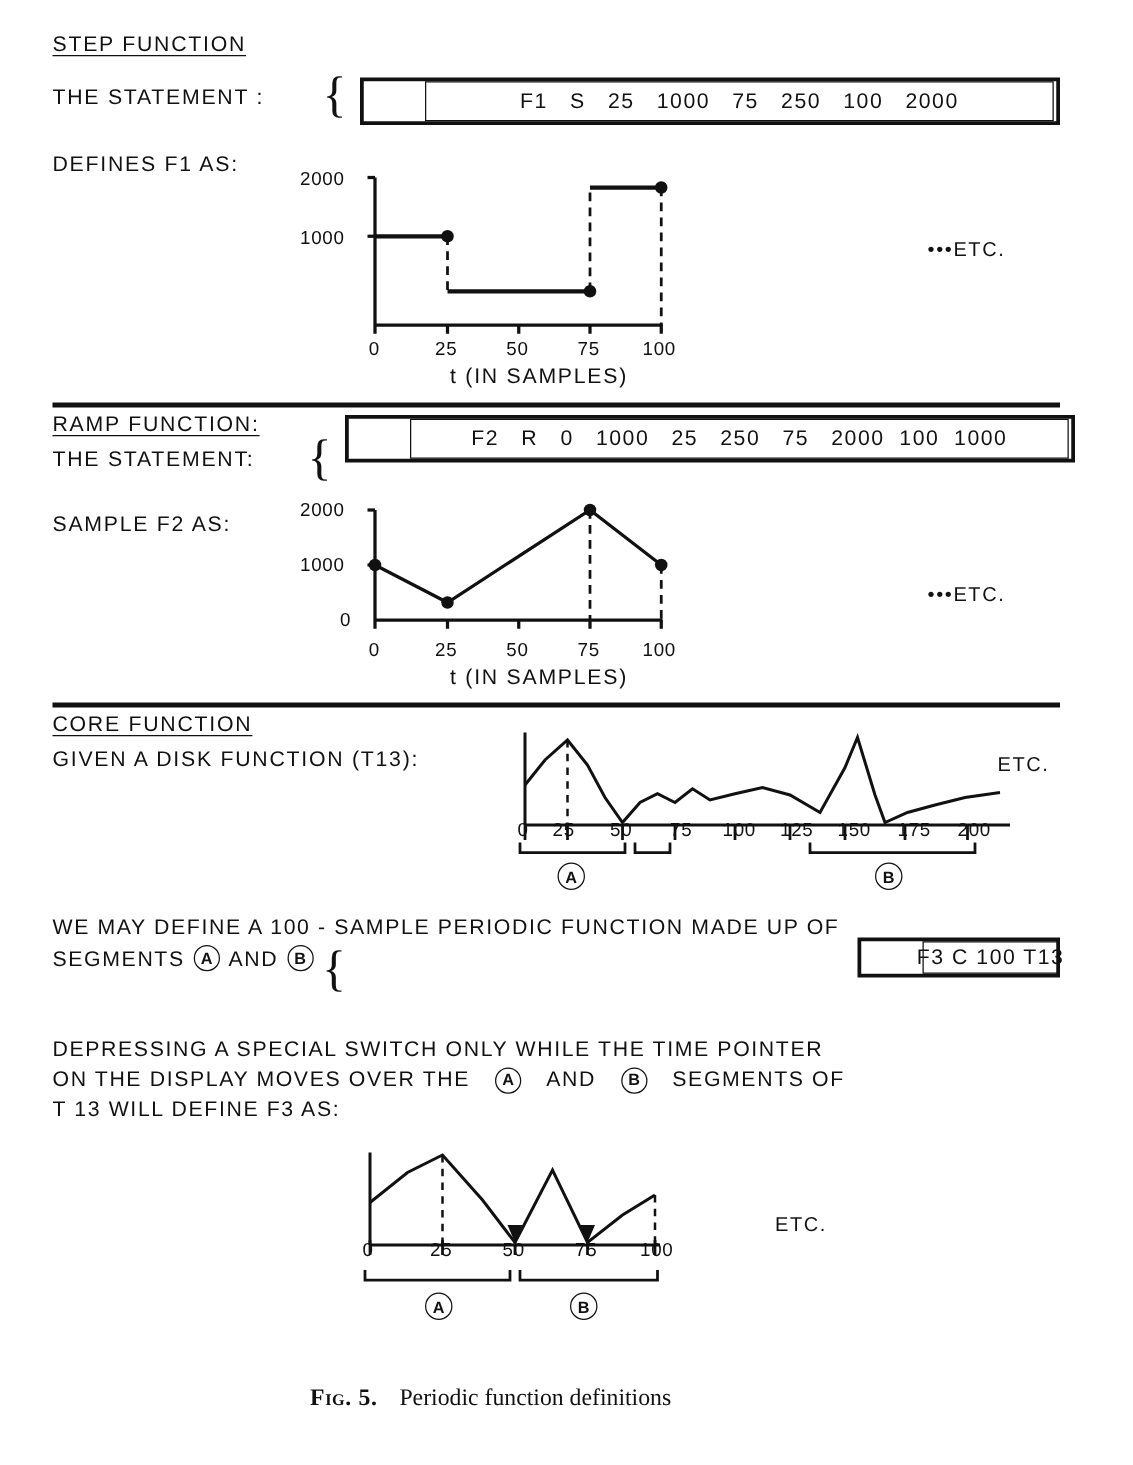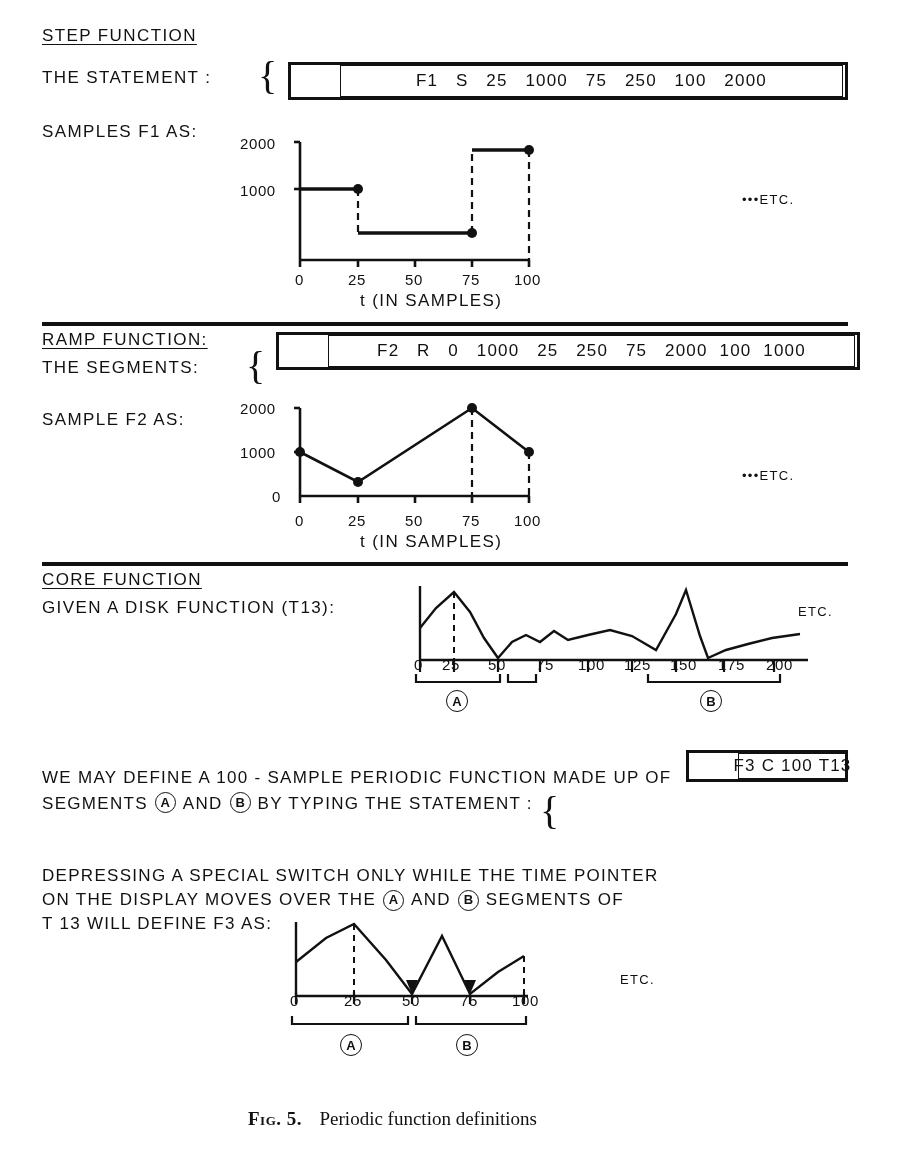--- a/index.html
+++ b/index.html
@@ -39,21 +39,21 @@
   }
   .axnum {
     font-family: "Liberation Sans", sans-serif;
     font-size: 15px;
     letter-spacing: 0.6px;
     white-space: nowrap;
     color: #111;
   }
   .etc {
     font-family: "Liberation Sans", sans-serif;
-    font-size: 13px;
+    font-size: 16px;
     letter-spacing: 1.3px;
     white-space: nowrap;
   }
   .caption {
     font-family: "Liberation Serif", serif;
     font-size: 19px;
     white-space: nowrap;
   }
   .caption .fig {
     font-variant: small-caps;
@@ -124,40 +124,39 @@
     font-family: "Liberation Sans", sans-serif;
   }
 
   svg { display: block; overflow: visible; }
   .para {
     font-family: "Liberation Sans", sans-serif;
     font-size: 17px;
     letter-spacing: 1.3px;
     line-height: 24px;
     white-space: nowrap;
-    margin-top: 36px;
   }
 </style>
 </head>
 <body>
 
 <div class="page">
 
   <div class="lbl lbl-u abs" style="left:42px; top:26px;">STEP FUNCTION</div>
 
   <div class="lbl abs" style="left:42px; top:68px;">THE STATEMENT :</div>
   <div class="brace abs" style="left:258px; top:56px;">{</div>
 
   <div class="stmt-box abs" style="left:288px; top:62px; width:560px; height:38px;">
     <div class="inner">
       <span class="stmt-text">F1   S   25   1000   75   250   100   2000</span>
     </div>
   </div>
 
-  <div class="lbl abs" style="left:42px; top:122px;">SAMPLES F1 AS:</div>
+  <div class="lbl abs" style="left:42px; top:122px;">DEFINES F1 AS:</div>
 
   <div class="abs" style="left:230px; top:128px;">
     <svg width="620" height="170" viewBox="0 0 620 170">
 
       <line x1="70" y1="14" x2="70" y2="132" stroke="#111" stroke-width="2.6"></line>
 
       <line x1="70" y1="132" x2="300" y2="132" stroke="#111" stroke-width="2.6"></line>
 
       <line x1="64" y1="14" x2="70" y2="14" stroke="#111" stroke-width="2.6"></line>
       <line x1="64" y1="61" x2="70" y2="61" stroke="#111" stroke-width="2.6"></line>
@@ -187,21 +186,21 @@
   <div class="axnum abs" style="left:348px; top:271px;">25</div>
   <div class="axnum abs" style="left:405px; top:271px;">50</div>
   <div class="axnum abs" style="left:462px; top:271px;">75</div>
   <div class="axnum abs" style="left:514px; top:271px;">100</div>
   <div class="etc abs" style="left:742px; top:192px;">•••ETC.</div>
   <div class="lbl abs" style="left:360px; top:291px;">t (IN SAMPLES)</div>
 
   <div class="hrule abs" style="left:42px; top:322px; width:806px;"></div>
 
   <div class="lbl lbl-u abs" style="left:42px; top:330px;">RAMP FUNCTION:</div>
-  <div class="lbl abs" style="left:42px; top:358px;">THE SEGMENTS:</div>
+  <div class="lbl abs" style="left:42px; top:358px;">THE STATEMENT:</div>
   <div class="brace abs" style="left:246px; top:346px;">{</div>
 
   <div class="stmt-box abs" style="left:276px; top:332px; width:584px; height:38px;">
     <div class="inner">
       <span class="stmt-text">F2   R   0   1000   25   250   75   2000  100  1000</span>
     </div>
   </div>
 
   <div class="lbl abs" style="left:42px; top:410px;">SAMPLE F2 AS:</div>
 
@@ -288,31 +287,30 @@
   <div class="circ-abs" style="left:446px; top:690px;">A</div>
   <div class="circ-abs" style="left:700px; top:690px;">B</div>
   <div class="etc abs" style="left:798px; top:604px;">ETC.</div>
 
   <div class="para abs" style="left:42px; top:730px;">WE MAY DEFINE A 100 - SAMPLE PERIODIC FUNCTION MADE UP OF</div>
   <div class="para abs" style="left:42px; top:756px; display:flex; align-items:flex-start; gap:7px;">
     <span>SEGMENTS</span>
     <span class="circ">A</span>
     <span>AND</span>
     <span class="circ">B</span>
-    <span>BY TYPING THE STATEMENT :</span>
     <span class="brace" style="position:relative; top:-1px;">{</span>
   </div>
   <div class="stmt-box abs" style="left:686px; top:750px; width:162px; height:32px;">
     <div class="inner">
       <span class="stmt-text">F3 C 100 T13</span>
     </div>
   </div>
 
   <div class="para abs" style="left:42px; top:828px;">DEPRESSING A SPECIAL SWITCH ONLY WHILE THE TIME POINTER</div>
-  <div class="para abs" style="left:42px; top:852px; display:flex; align-items:center; gap:7px;justify-content:space-between;">
+  <div class="para abs" style="left:42px; top:852px; display:flex; align-items:center; gap:20px;justify-content:space-between;">
     <span>ON THE DISPLAY MOVES OVER THE</span>
     <span class="circ">A</span>
     <span>AND</span>
     <span class="circ">B</span>
     <span>SEGMENTS OF</span>
   </div>
   <div class="para abs" style="left:42px; top:876px;">T 13 WILL DEFINE F3 AS:</div>
 
   <div class="abs" style="left:270px; top:910px;">
     <svg width="320" height="110" viewBox="0 0 320 110">

